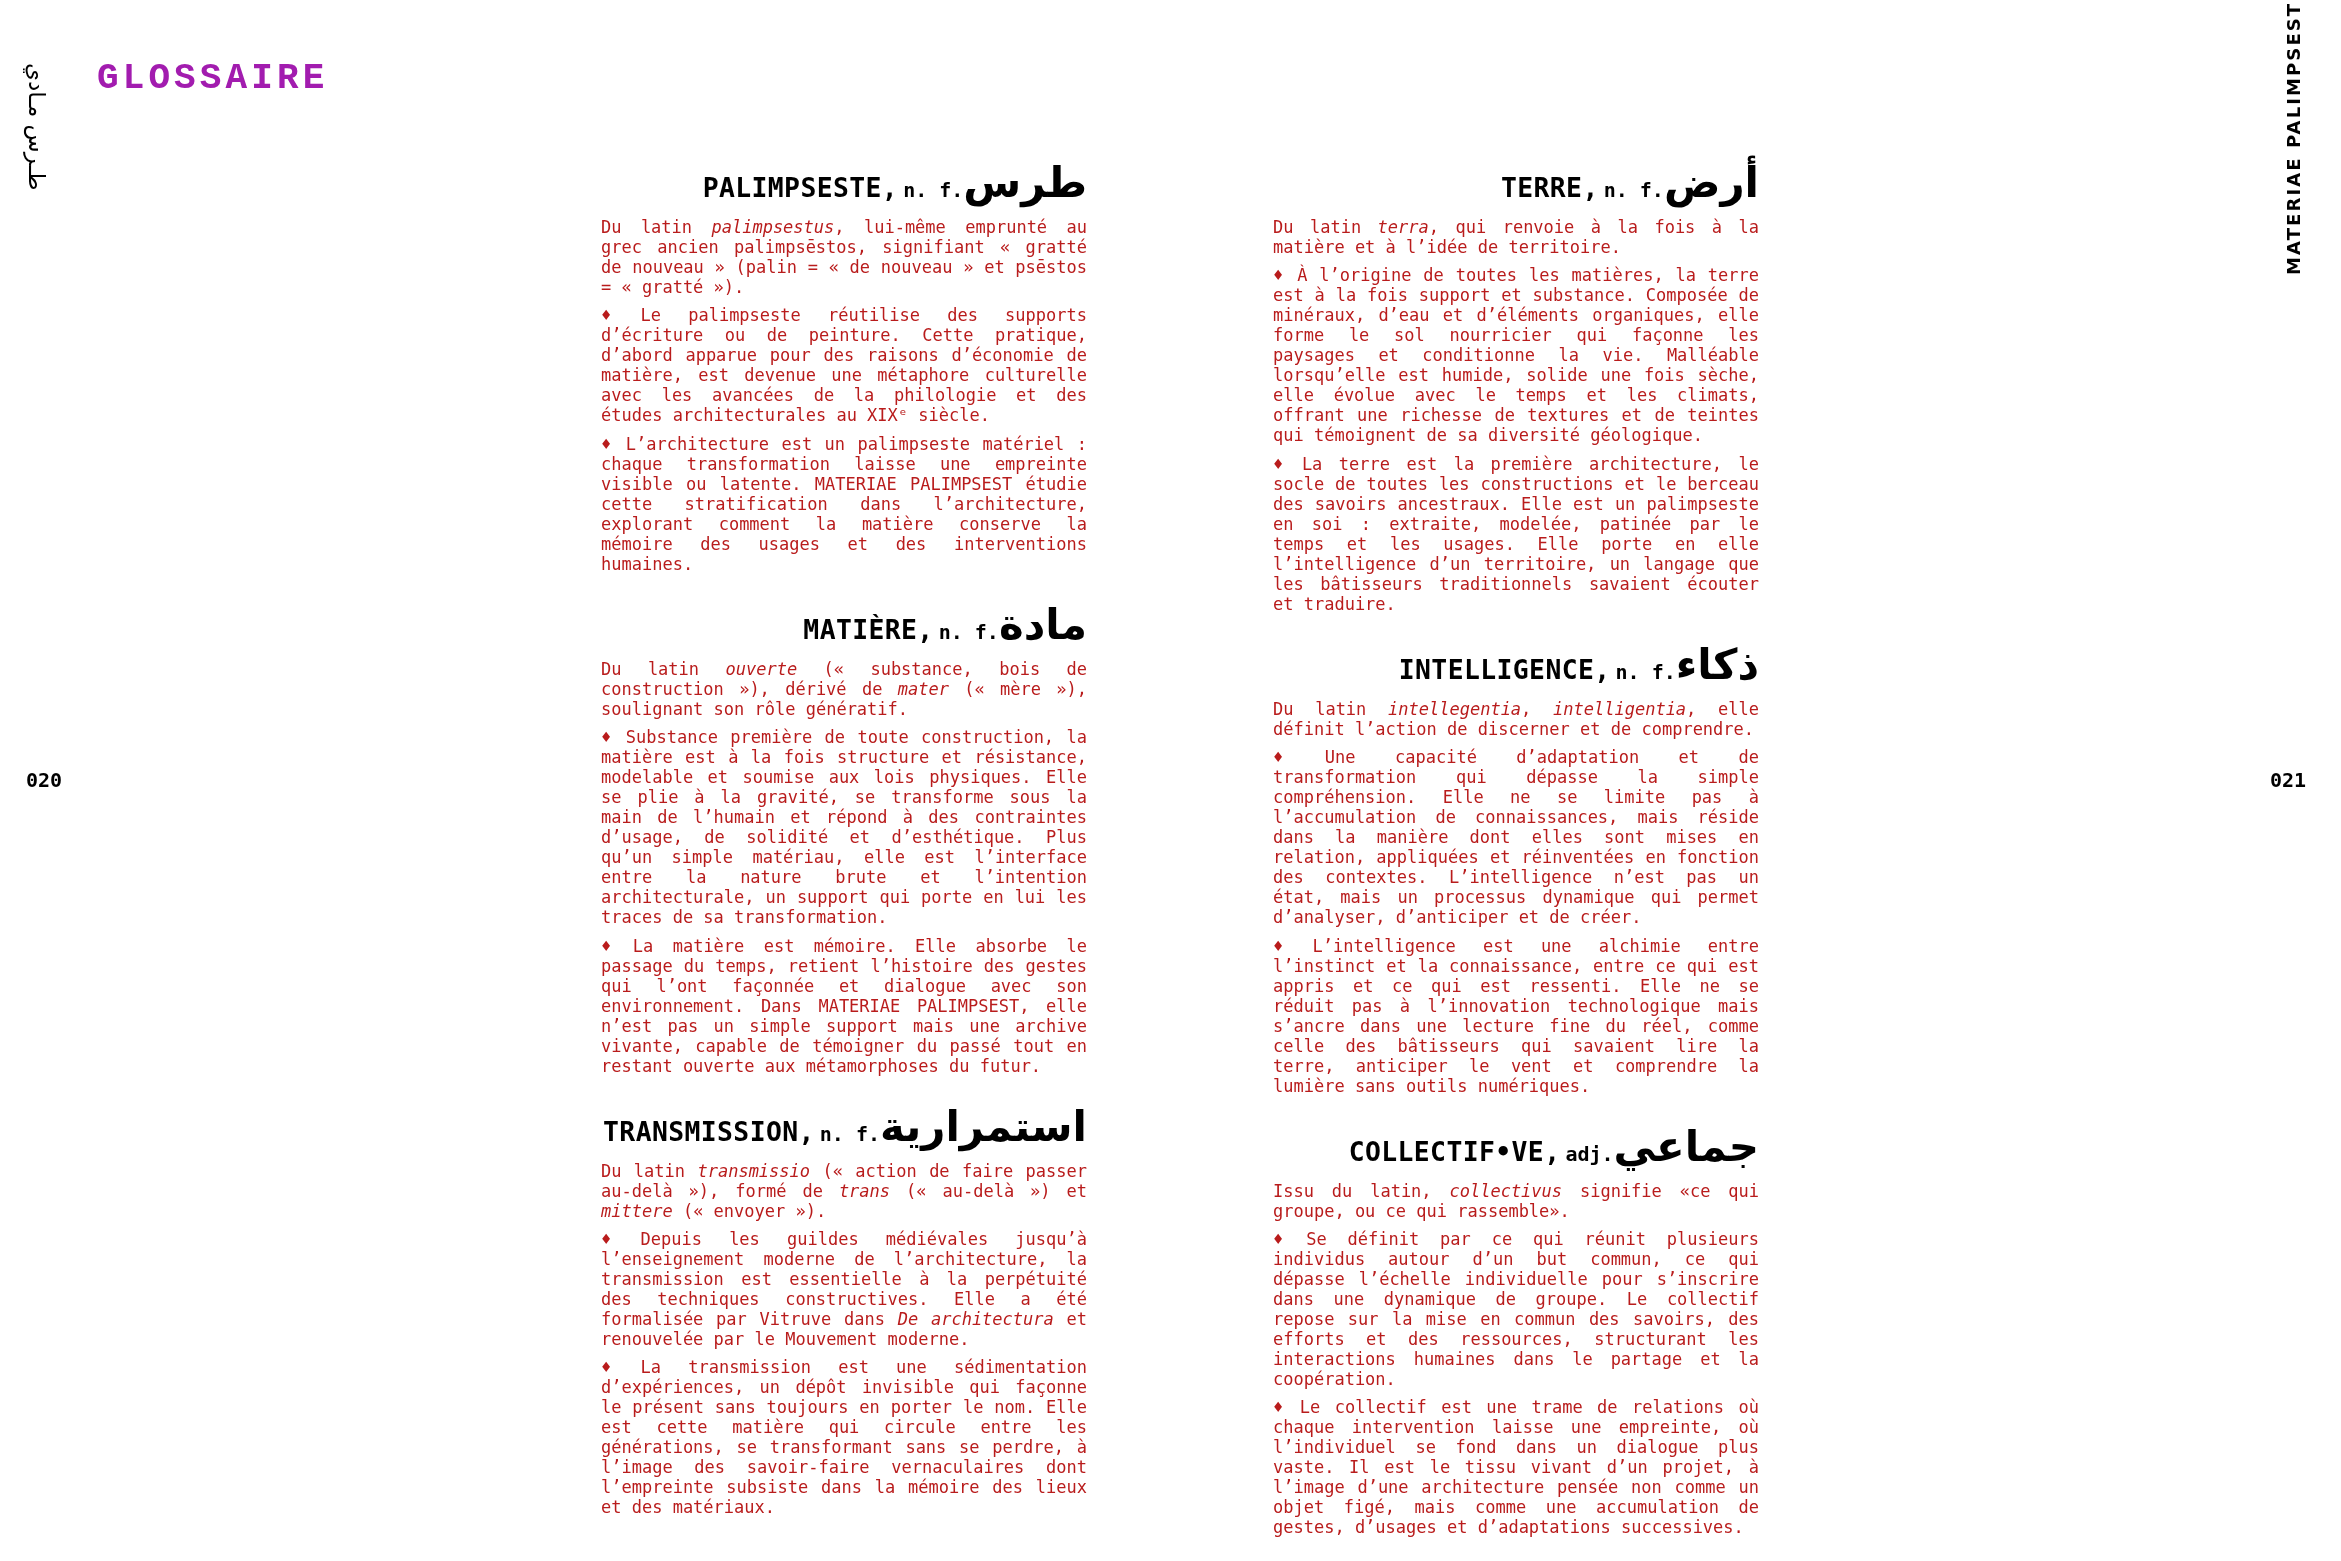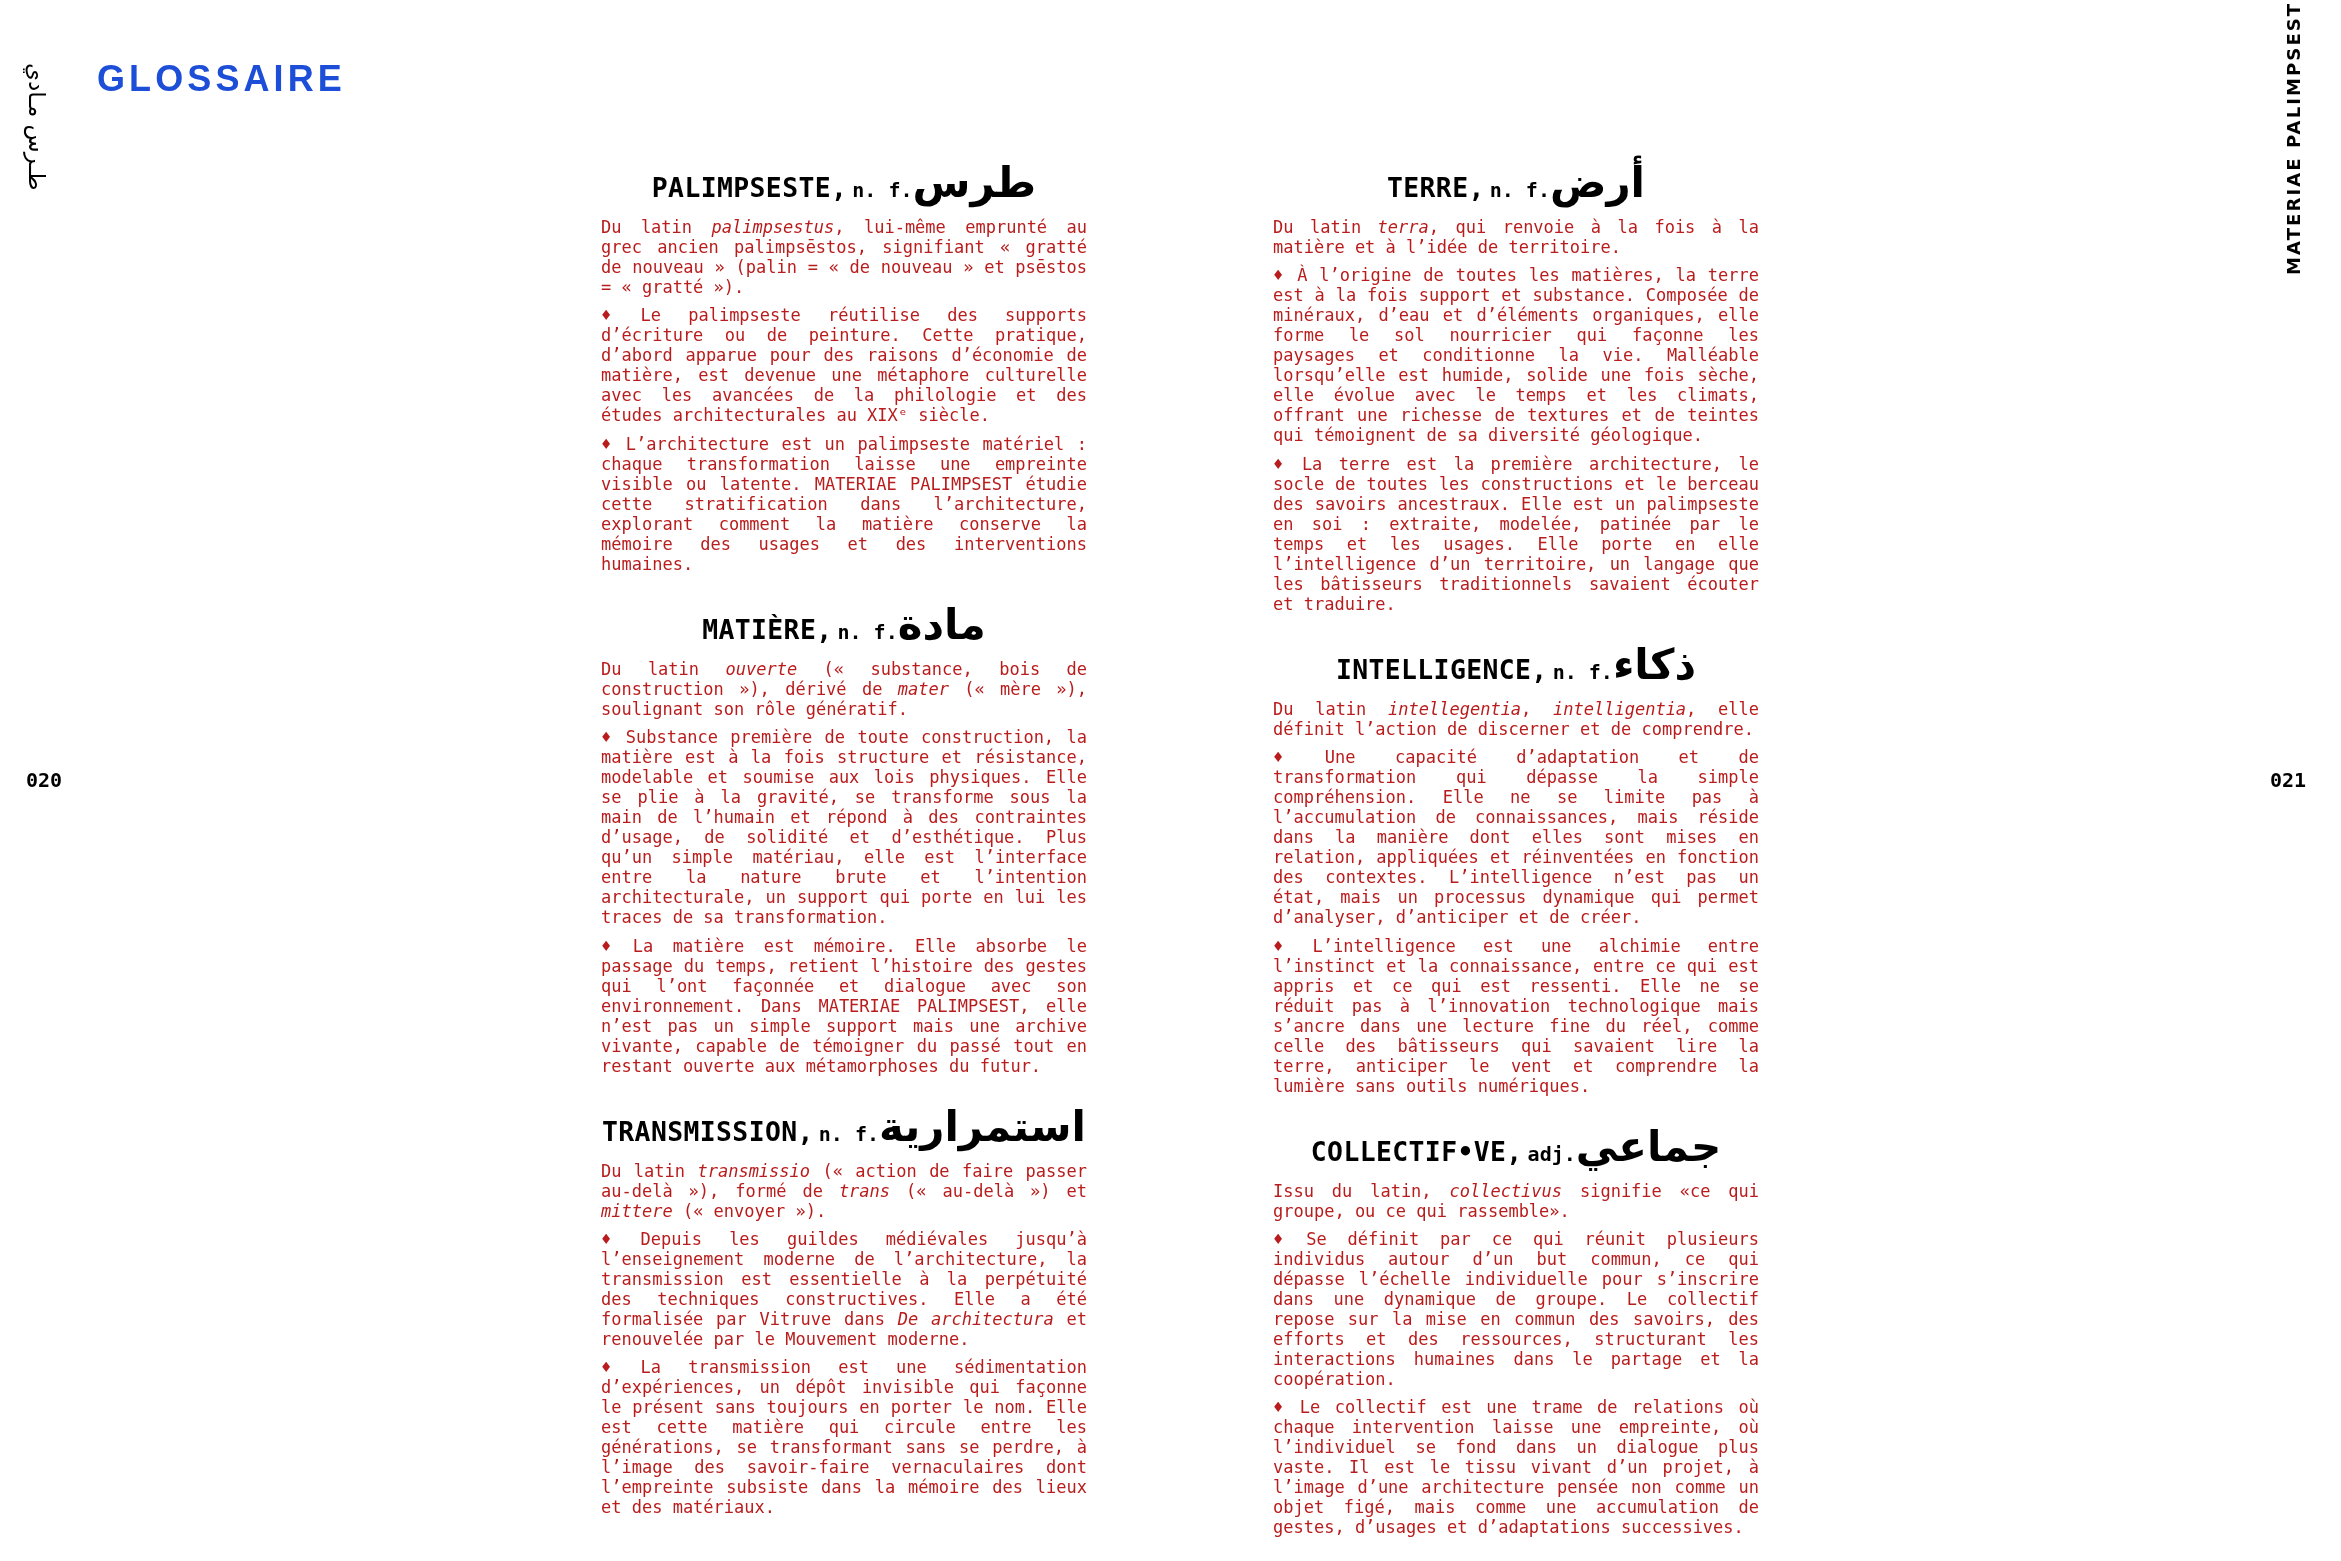--- a/index.html
+++ b/index.html
@@ -8,23 +8,23 @@
     position:relative;
     background:#ffffff;
     color:#0b0b0b;
     font-family:"DejaVu Sans Mono", monospace;
     overflow:hidden;
   }
 
   
   .page-title {
     position:absolute; left:97px; top:58px;
-    font-family:Liberation Sans, sans-serif;
+    font-family:Liberation Mono, monospace;
     font-weight:bold; font-size:36px; letter-spacing:4.1px;
-    color:#1d4ed8;
+    color:#a21caf;
   }
   .v-left {
     position:absolute; left:50px; top:63px;
     transform:rotate(90deg); transform-origin:0 0;
     font-family:"DejaVu Sans", sans-serif;
     font-size:23px; white-space:nowrap; color:#000;
   }
   .v-right {
     position:absolute; left:2283px; top:275px;
     transform:rotate(-90deg); transform-origin:0 0;
@@ -40,21 +40,21 @@
   .pageno-left  { left:26px; }
   .pageno-right { right:36px; }
 
   
   .column { position:absolute; top:162px; width:486px; }
   .column-left  { left:601px; }
   .column-right { left:1273px; }
 
   .entry { margin-bottom:30px; }
   .entry-header {
-    display:flex; justify-content:center; align-items:baseline;
+    display:flex; justify-content:flex-end; align-items:baseline;
     margin-bottom:13.2px;
   }
   .term {
     font-family:"DejaVu Sans Mono", monospace;
     font-weight:bold; font-size:26.4px; line-height:1; letter-spacing:0.4px;
     color:#000;
   }
   .pos {
     font-family:"DejaVu Sans Mono", monospace;
     font-weight:bold; font-size:20px; line-height:1; margin-left:5px;

